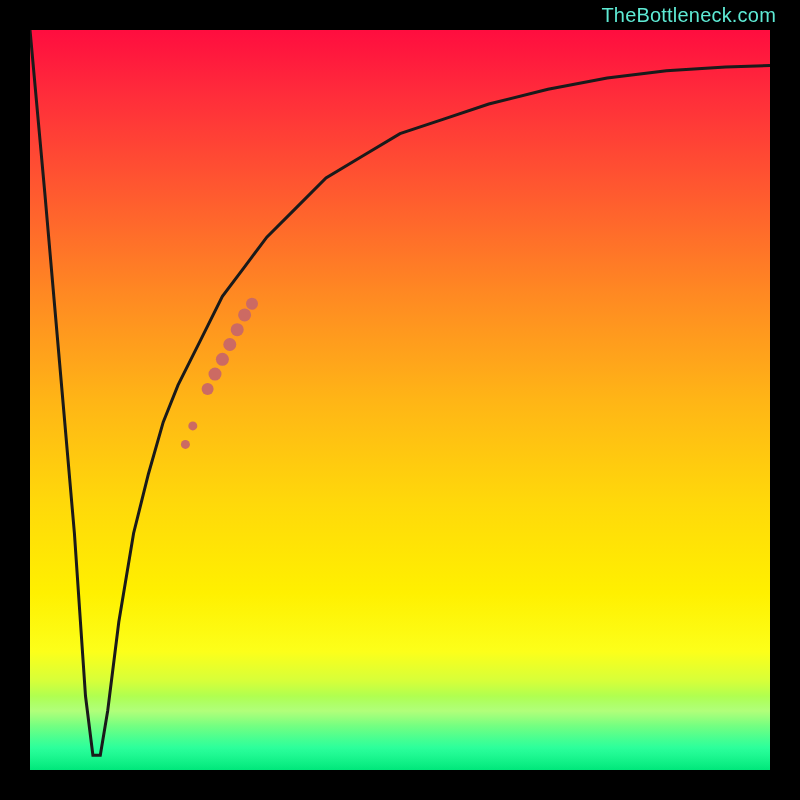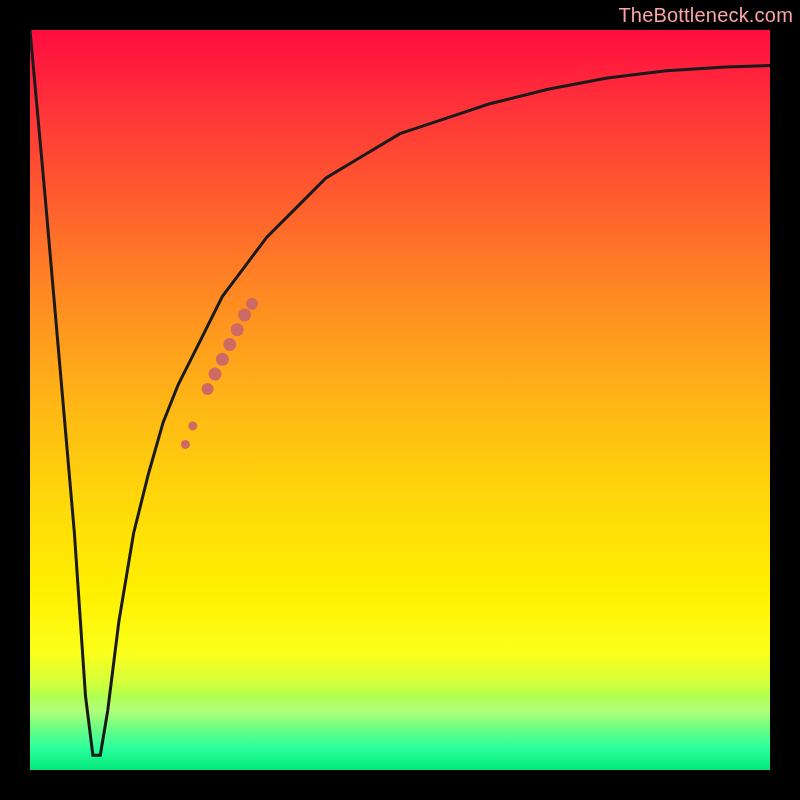--- a/index.html
+++ b/index.html
@@ -63,22 +63,22 @@
     pointer-events: none;
   }
   .svg-layer {
     position: absolute;
     left: 0; top: 0;
     width: 100%; height: 100%;
   }
   .watermark {
     position: absolute;
     top: 4px;
-    right: 7px;
-    color: #fca5a5;
+    right: 24px;
+    color: #5eead4;
     font-size: 20px;
     letter-spacing: 0.2px;
     pointer-events: none;
     user-select: none;
   }
 </style>
 </head>
 <body>
 
 <div class="frame">

